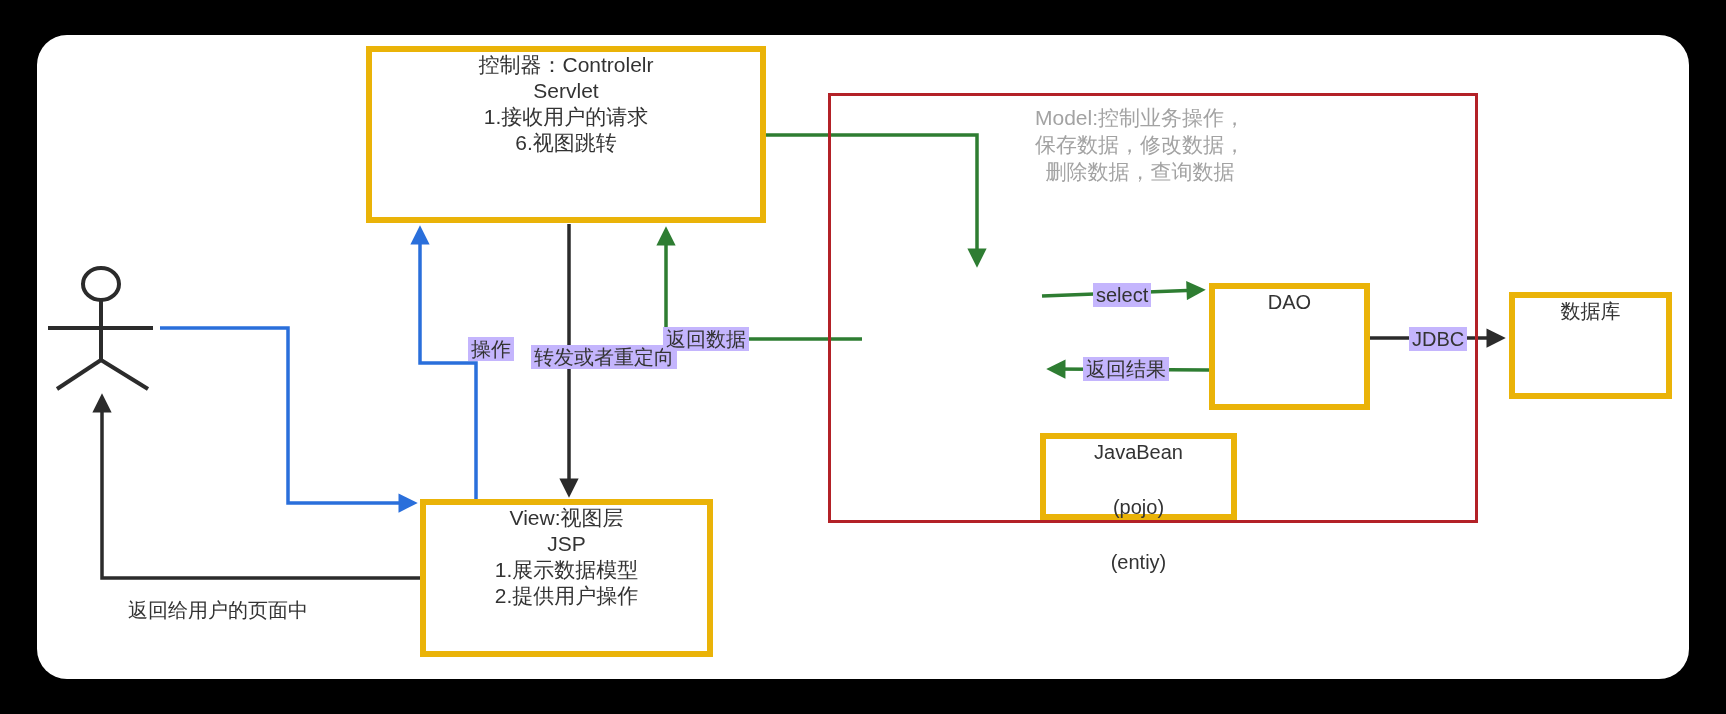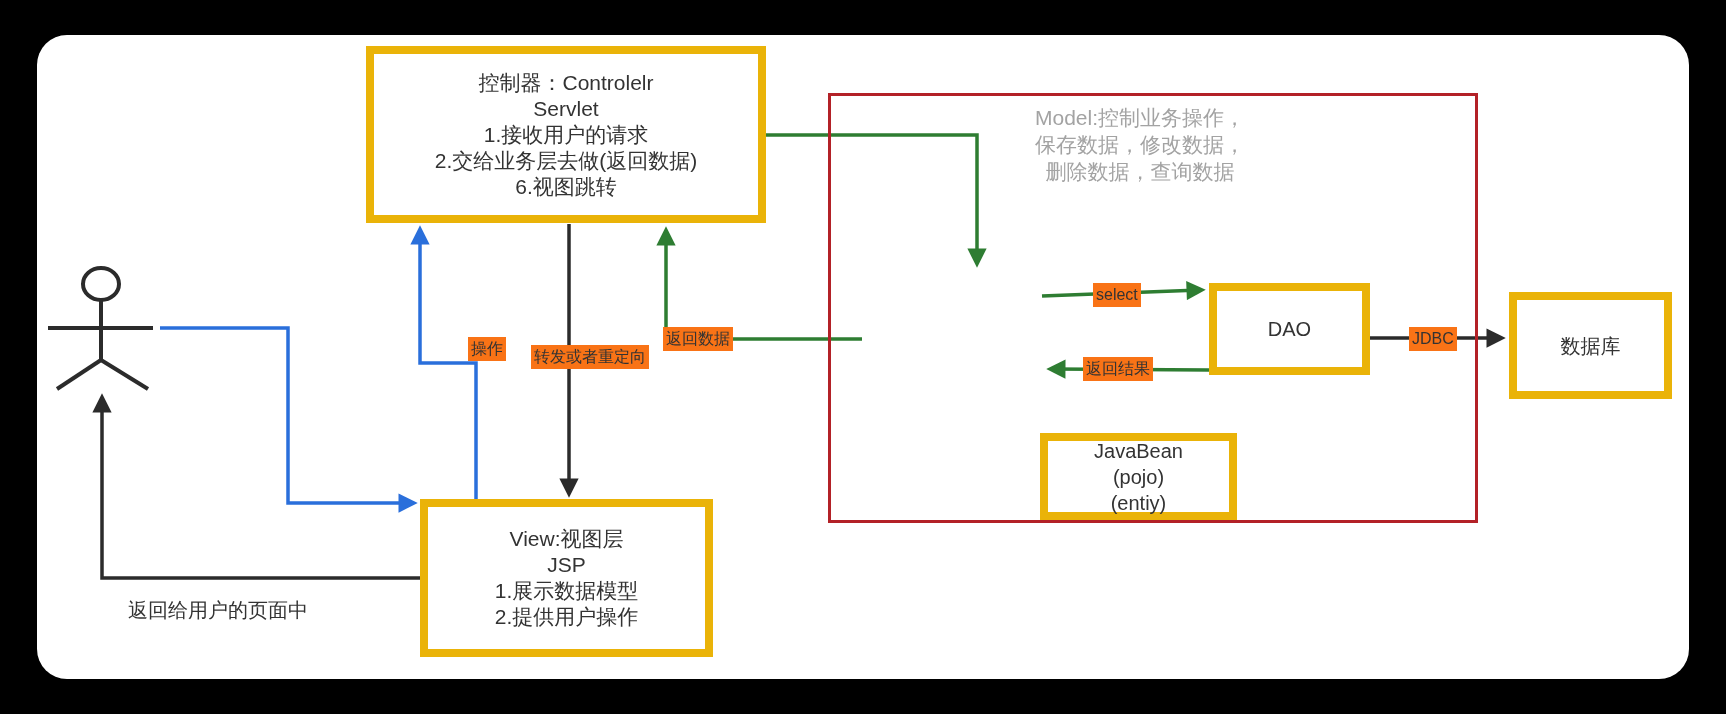--- a/index.html
+++ b/index.html
@@ -1,36 +1,36 @@
 <!DOCTYPE html>
 <html><head>
 <meta charset="utf-8">
 <style>
   html,body{margin:0;padding:0;background:#000;}
   #stage{position:relative;width:1726px;height:714px;background:#000;overflow:hidden;
          font-family:"Liberation Sans","DejaVu Sans",sans-serif;color:#333;}
   #canvas{position:absolute;left:37px;top:35px;width:1652px;height:644px;
           background:#fff;border-radius:30px;}
   #wires{position:absolute;left:0;top:0;width:1726px;height:714px;}
-  .box{position:absolute;background:#fff;border:8px solid #eab308;
-       display:flex;flex-direction:column;align-items:center;justify-content:center;
+  .box{position:absolute;background:#fff;border:6px solid #eab308;
+       display:flex;flex-direction:column;align-items:center;
        text-align:center;box-sizing:border-box;z-index:3;}
   .box .ln{line-height:26px;font-size:21px;white-space:nowrap;}
   .small .ln{font-size:20px;}
   #controller-box{left:366px;top:46px;width:400px;height:177px;}
   #view-box{left:420px;top:499px;width:293px;height:158px;}
   #service-box{left:862px;top:270px;width:180px;height:139px;border-color:#2e7d32;}
-  #dao-box{left:1209px;top:283px;width:161px;height:92px;}
+  #dao-box{left:1209px;top:283px;width:161px;height:127px;}
   #database-box{left:1509px;top:292px;width:163px;height:107px;}
-  #javabean-box{left:1040px;top:433px;width:197px;height:87px;}
+  #javabean-box{left:1040px;top:433px;width:197px;height:87px;gap:29px;}
   #model-region{position:absolute;left:828px;top:93px;width:650px;height:430px;
                 border:3.5px solid #b32127;box-sizing:border-box;z-index:1;}
   #model-note{position:absolute;left:1020px;top:104px;width:240px;text-align:center;
               color:#a3a3a3;font-size:21px;line-height:27px;z-index:2;}
-  .edge-label{position:absolute;background:#f97316;padding:0 3px;font-size:16px;
+  .edge-label{position:absolute;background:#c4b5fd;padding:0 3px;font-size:20px;
               line-height:24px;white-space:nowrap;z-index:2;text-align:center;}
   #bottom-note{position:absolute;left:108px;top:596px;width:220px;text-align:center;
                font-size:20px;line-height:28px;z-index:2;}
   #operate-label{left:424px;top:337px;margin-left:44px;}
   #forward-label{left:494px;top:345px;margin-left:37px;}
   #return-data-label{left:663px;top:327px;}
   #select-label{left:1093px;top:283px;}
   #return-result-label{left:1083px;top:357px;}
   #jdbc-label{left:1409px;top:327px;}
 </style>
@@ -84,21 +84,20 @@
   <div id="model-note">
     <div class="ln">Model:控制业务操作，</div>
     <div class="ln">保存数据，修改数据，</div>
     <div class="ln">删除数据，查询数据</div>
   </div>
 
   <div class="box" id="controller-box">
     <div class="ln">控制器：Controlelr</div>
     <div class="ln">Servlet</div>
     <div class="ln">1.接收用户的请求</div>
-    <div class="ln">2.交给业务层去做(返回数据)</div>
     <div class="ln">6.视图跳转</div>
   </div>
 
   <div class="box" id="view-box">
     <div class="ln">View:视图层</div>
     <div class="ln">JSP</div>
     <div class="ln">1.展示数据模型</div>
     <div class="ln">2.提供用户操作</div>
   </div>
 

